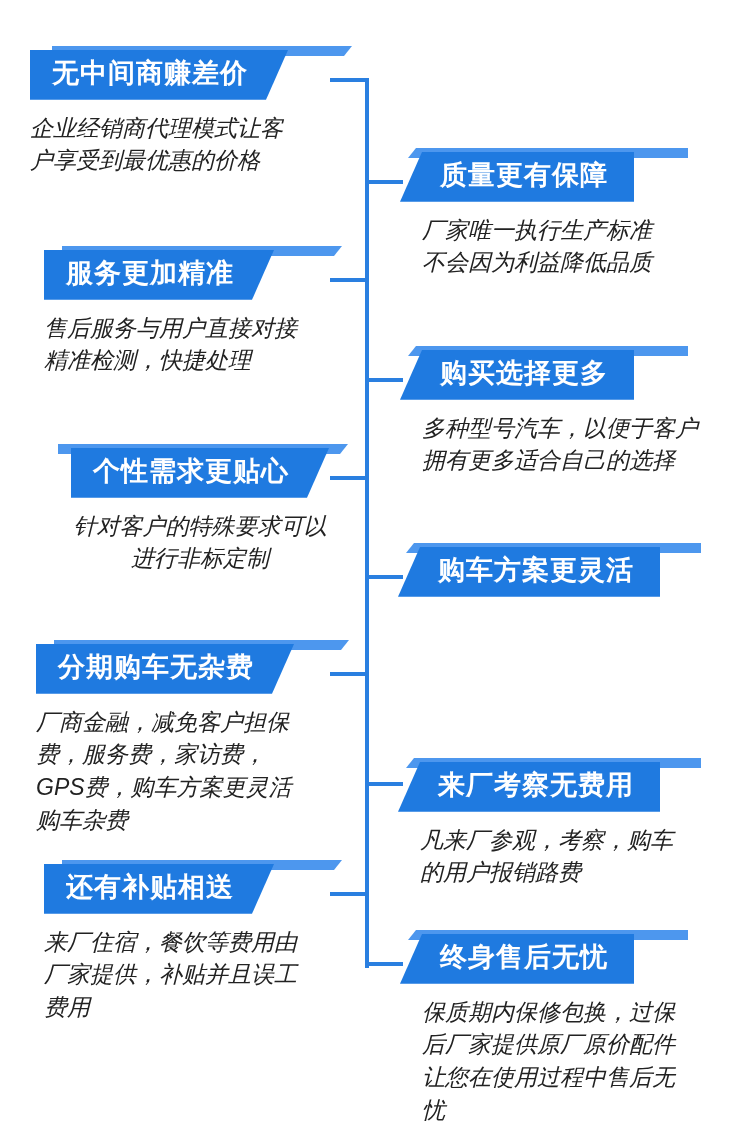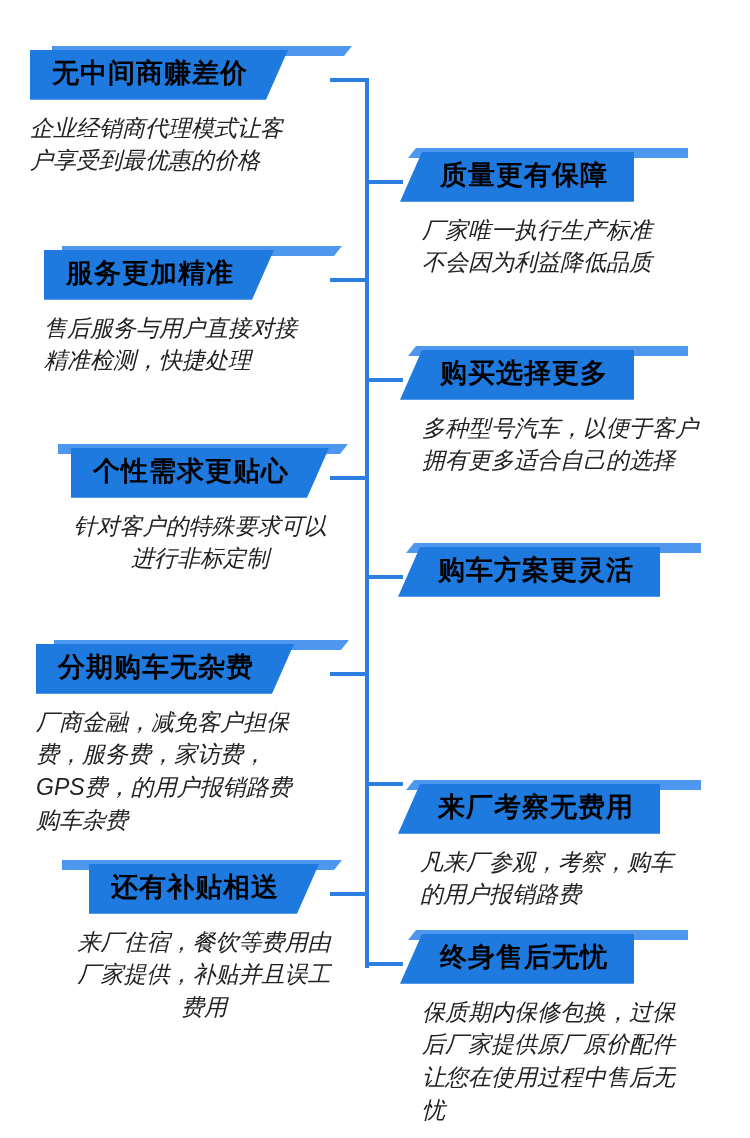--- a/index.html
+++ b/index.html
@@ -41,21 +41,21 @@
     left: 367px;
     width: 36px;
   }
   .item {
     position: absolute;
   }
   .banner {
     position: relative;
     display: inline-block;
     background: #1f7ae0;
-    color: #000000;
+    color: #ffffff;
     font-size: 27px;
     font-weight: bold;
     letter-spacing: 1px;
     padding: 9px 26px 11px 22px;
     white-space: nowrap;
     line-height: 1.1;
   }
   
   .banner.left-item {
     clip-path: polygon(0 0, 100% 0, calc(100% - 22px) 100%, 0 100%);
@@ -131,25 +131,25 @@
 进行非标定制</div>
   </div>
 
   <div class="item left-item-wrap" style="left:36px; top:644px; width:320px;">
     <div class="stack">
       <div class="banner-shadow" style="left:18px; top:-4px; width:295px; height:10px; clip-path:polygon(0 0,100% 0,calc(100% - 8px) 100%,0 100%);"></div>
       <div class="banner left-item">分期购车无杂费</div>
     </div>
     <div class="desc">厂商金融，减免客户担保
 费，服务费，家访费，
-GPS费，的用户报销路费
+GPS费，购车方案更灵活
 购车杂费</div>
   </div>
 
-  <div class="item left-item-wrap" style="left:44px; top:864px; width:320px;text-align:center;">
+  <div class="item left-item-wrap" style="left:44px; top:864px; width:320px;">
     <div class="stack">
       <div class="banner-shadow" style="left:18px; top:-4px; width:280px; height:10px; clip-path:polygon(0 0,100% 0,calc(100% - 8px) 100%,0 100%);"></div>
       <div class="banner left-item">还有补贴相送</div>
     </div>
     <div class="desc">来厂住宿，餐饮等费用由
 厂家提供，补贴并且误工
 费用</div>
   </div>
 
   <div class="item right-item-wrap" style="left:400px; top:152px; width:330px;">
@@ -170,21 +170,21 @@
 拥有更多适合自己的选择</div>
   </div>
 
   <div class="item right-item-wrap" style="left:398px; top:547px; width:330px;">
     <div class="stack">
       <div class="banner-shadow" style="left:8px; top:-4px; width:295px; height:10px; clip-path:polygon(8px 0,100% 0,100% 100%,0 100%);"></div>
       <div class="banner right-item">购车方案更灵活</div>
     </div>
   </div>
 
-  <div class="item right-item-wrap" style="left:398px; top:784px; width:330px;">
+  <div class="item right-item-wrap" style="left:398px; top:762px; width:330px;">
     <div class="stack">
       <div class="banner-shadow" style="left:8px; top:-4px; width:295px; height:10px; clip-path:polygon(8px 0,100% 0,100% 100%,0 100%);"></div>
       <div class="banner right-item">来厂考察无费用</div>
     </div>
     <div class="desc">凡来厂参观，考察，购车
 的用户报销路费</div>
   </div>
 
   <div class="item right-item-wrap" style="left:400px; top:934px; width:330px;">
     <div class="stack">

